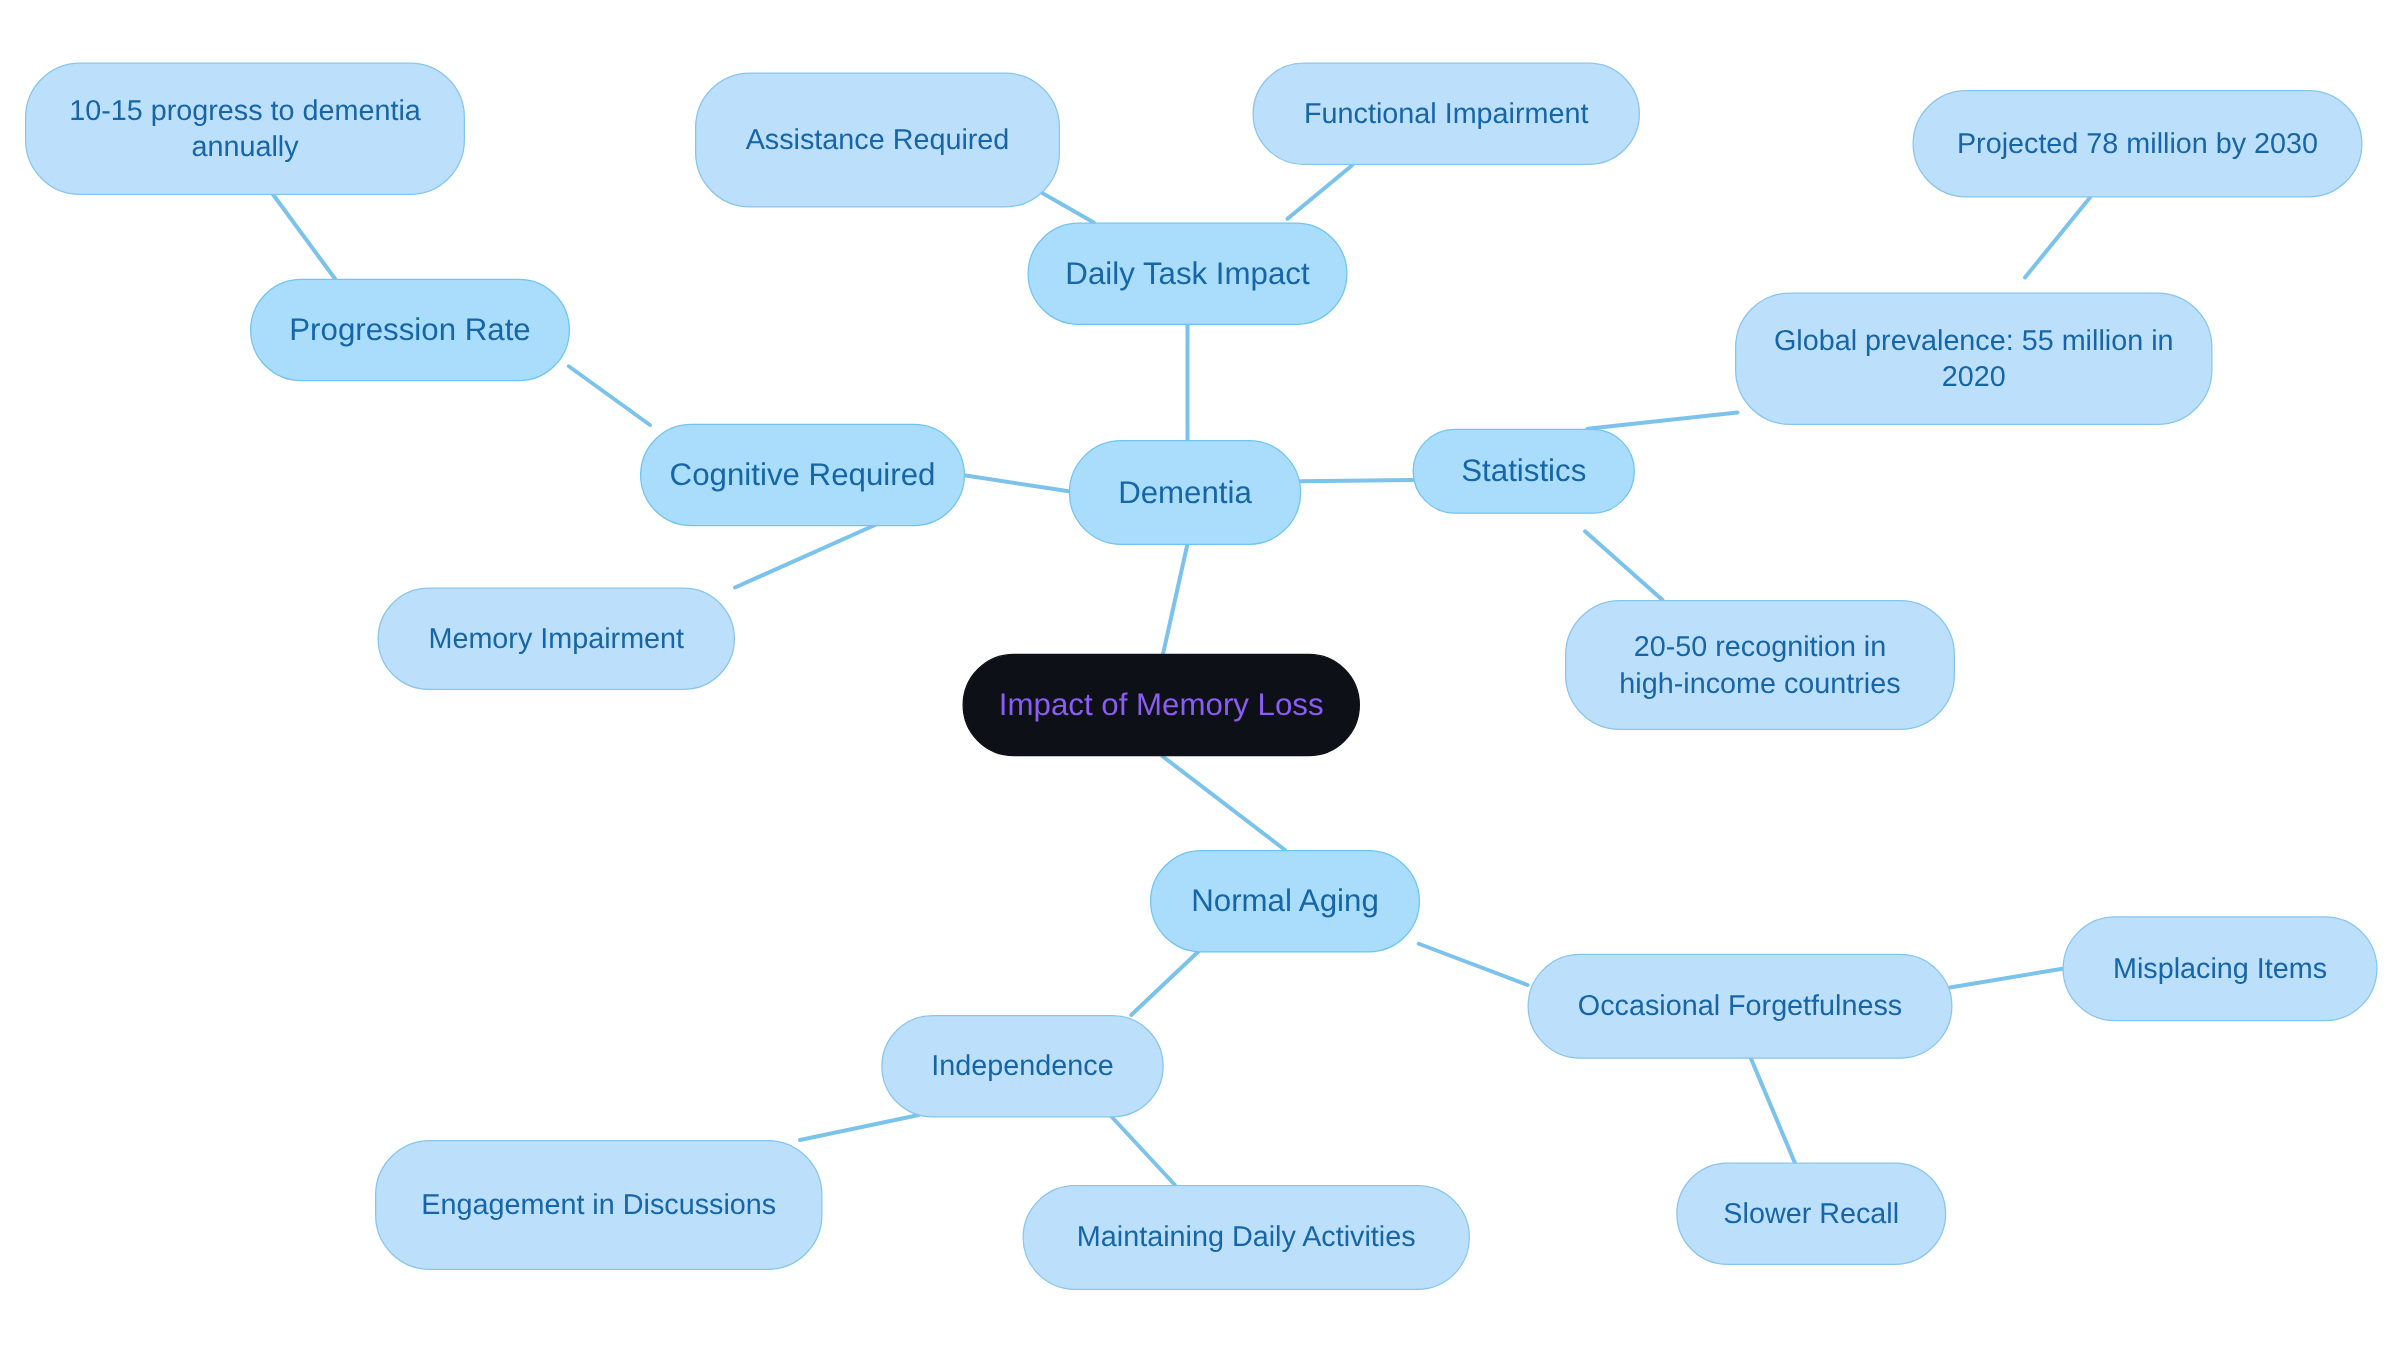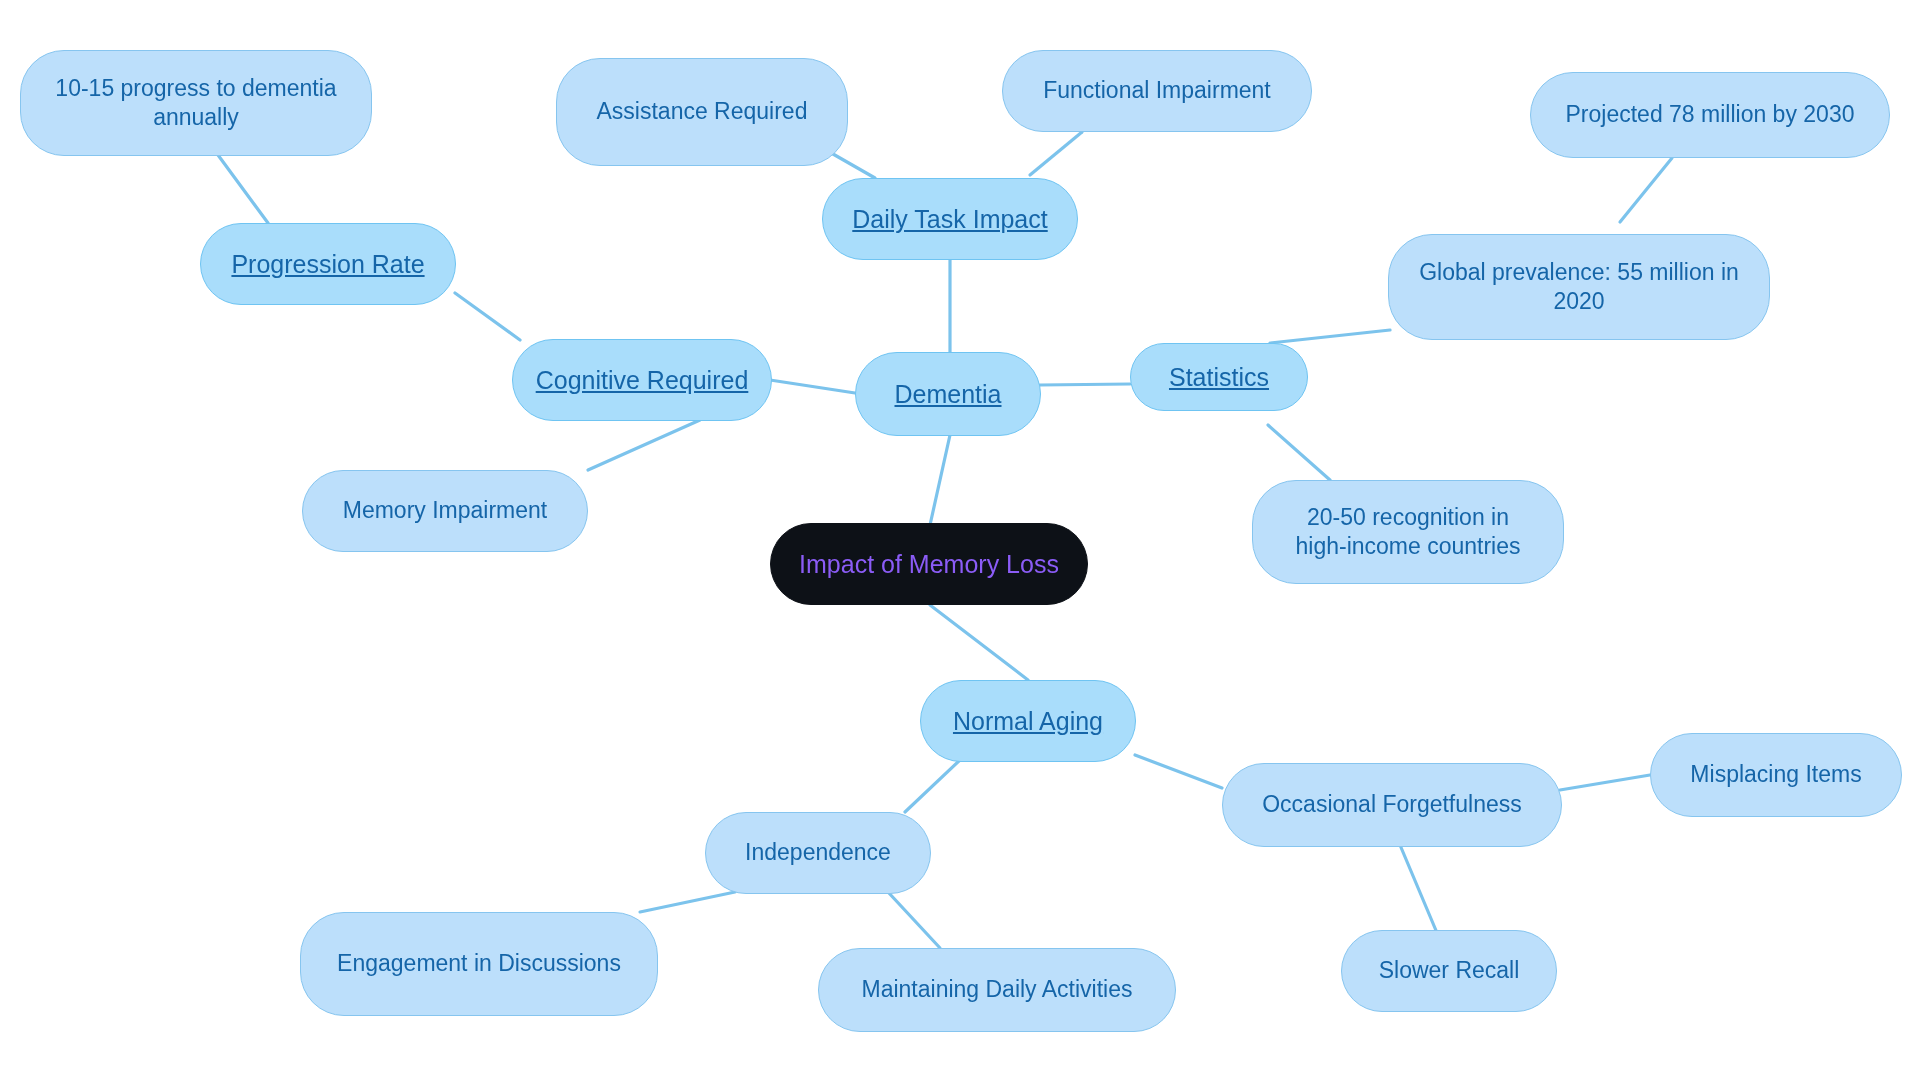--- a/index.html
+++ b/index.html
@@ -33,21 +33,20 @@
     border-radius: 44px;
     line-height: 1.28;
     white-space: pre-line;
     z-index: 2;
   }
   .node.branch {
     background: #a9ddfb;
     border: 1.6px solid #6fc4f2;
     color: #1565a8;
     font-size: 25px;
-    text-decoration: underline;
   }
   .node.leaf {
     background: #bcdffb;
     border: 1.6px solid #86c5ef;
     color: #1565a8;
     font-size: 23px;
   }
   .node.root {
     background: #0d1117;
     border: 1.6px solid #0d1117;

